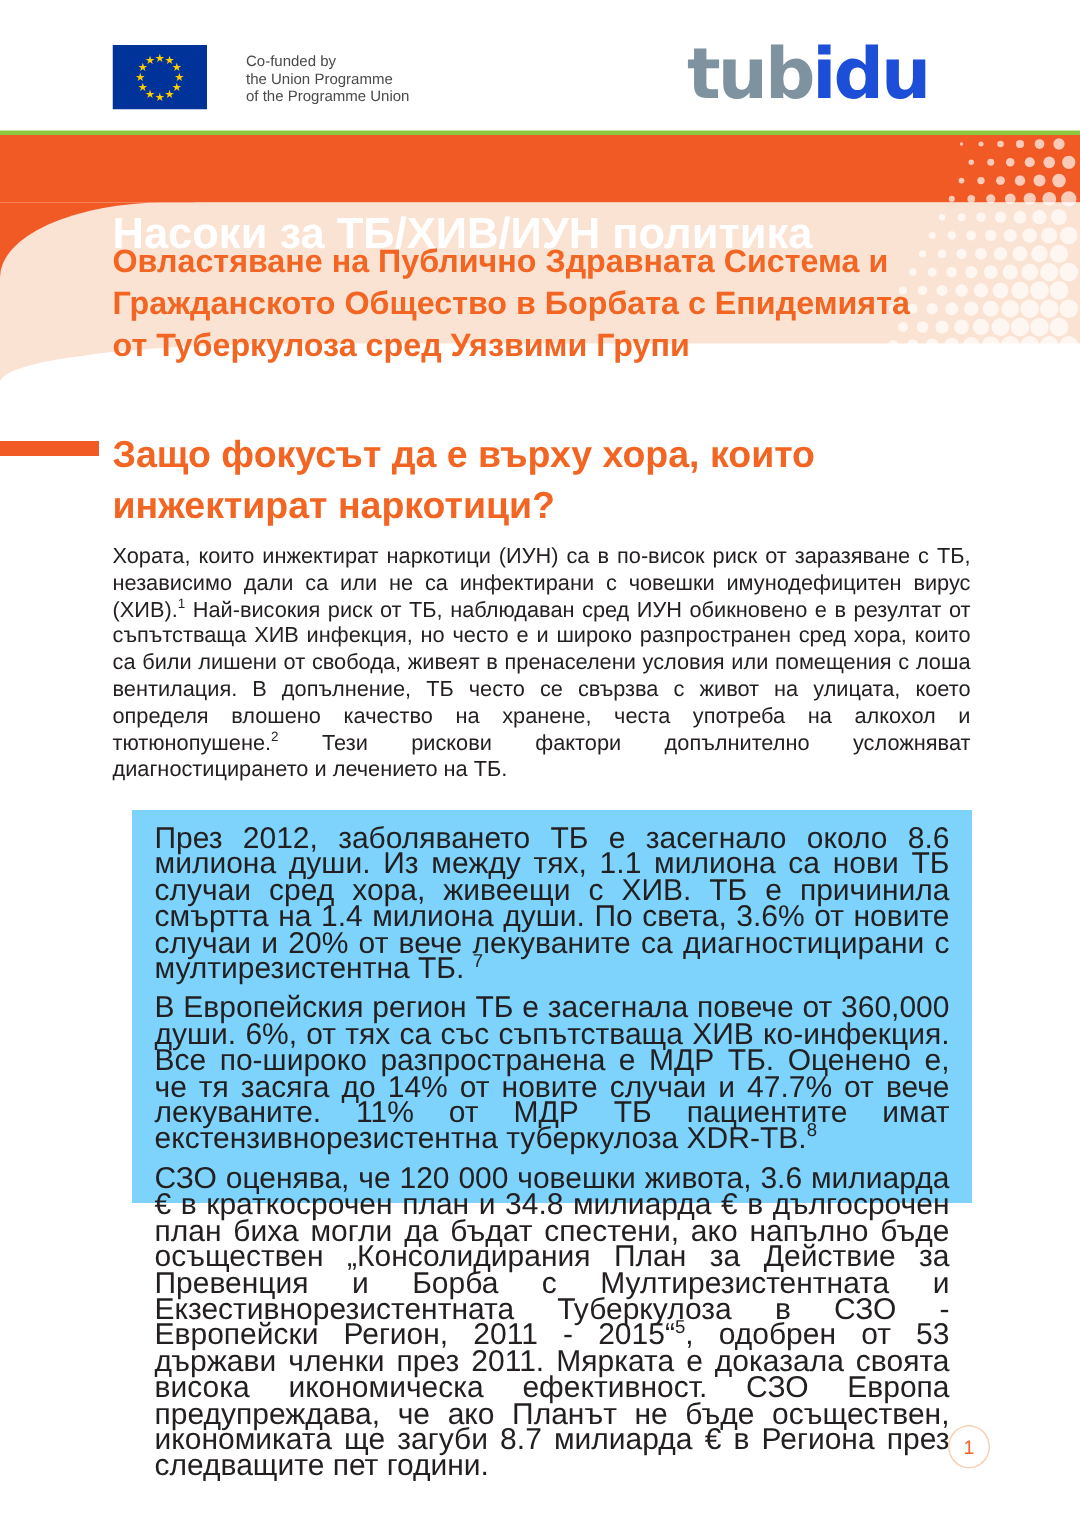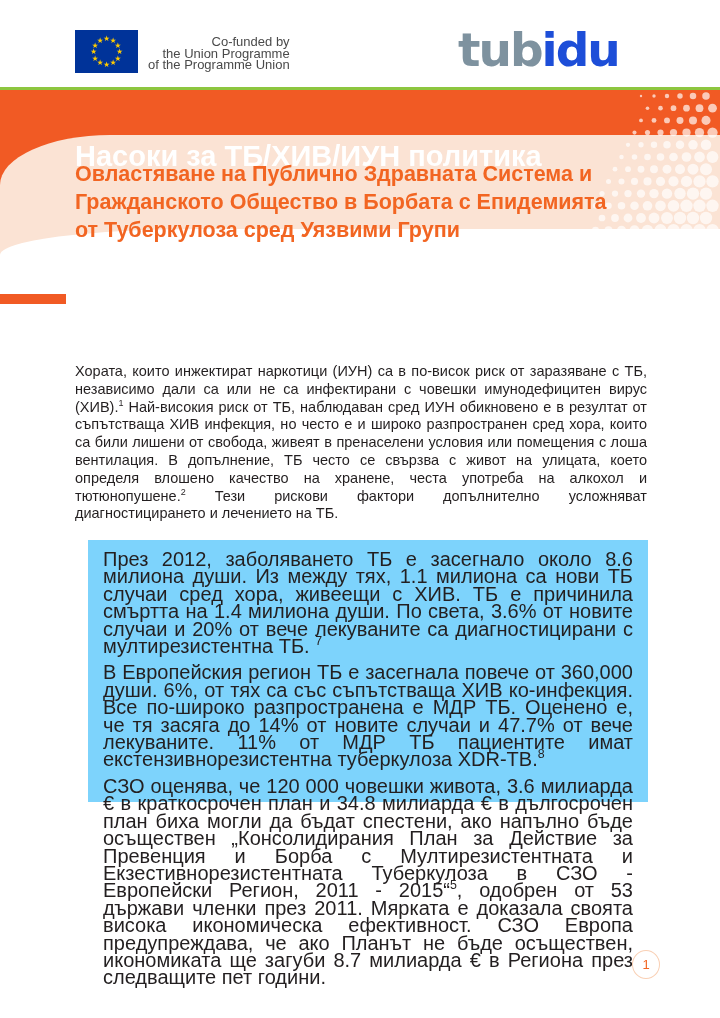--- a/index.html
+++ b/index.html
@@ -1,20 +1,20 @@
 <!DOCTYPE html>
 <html><head>
 <meta charset="utf-8">
 <style>
   html,body{margin:0;padding:0;background:#fff;}
   #page{position:relative;width:720px;height:1018px;background:#ffffff;overflow:hidden;
         font-family:"Liberation Sans",sans-serif;}
   
   .eu-flag{position:absolute;left:75px;top:30px;width:63px;height:43px;}
-  .funding{position:absolute;left:148px;top:36px;font-size:13px;line-height:11.5px;color:#4a4a4a;text-align:right;}
+  .funding{position:absolute;left:164px;top:36px;font-size:10px;line-height:11.5px;color:#4a4a4a;}
   .logo{position:absolute;left:458px;top:22px;font-size:47px;font-weight:bold;letter-spacing:-2px;
         font-family:"DejaVu Sans","Liberation Sans",sans-serif;}
   .logo .g{color:#7E929F;} .logo .o{color:#1d4ed8;}
   
   .green-line{position:absolute;left:0;top:87px;width:720px;height:3px;background:#8DC63F;z-index:1;}
   .band-orange{position:absolute;left:0;top:90px;width:720px;height:45px;background:#F15A24;z-index:2;}
   .orange-backing{position:absolute;left:0;top:135px;width:130px;height:55px;background:#F15A24;z-index:2;}
   .band-peach{position:absolute;left:0;top:135px;width:720px;height:120px;background:#FBE3D4;
               border-top-left-radius:110px 50px;z-index:3;}
   .doc-title{position:absolute;left:75px;top:96px;font-size:29px;font-weight:bold;color:#ffffff;z-index:5;margin-top:44px;}
@@ -170,20 +170,21 @@
       <circle cx="101.5" cy="139.2" r="6.20" fill="rgba(255,255,255,0.68)"></circle>
       <circle cx="114.5" cy="139.2" r="6.20" fill="rgba(255,255,255,0.68)"></circle>
       <circle cx="127.5" cy="139.2" r="6.20" fill="rgba(255,255,255,0.68)"></circle>
     </svg>
   <div class="white-curve"></div>
 
   <div class="doc-title">Насоки за ТБ/ХИВ/ИУН политика</div>
   <div class="doc-subtitle">Овластяване на Публично Здравната Система и Гражданското Общество в Борбата с Епидемията от Туберкулоза сред Уязвими Групи</div>
 
   <div class="heading-bar"></div>
+  <div class="section-heading">Защо фокусът да е върху хора, които инжектират наркотици?</div>
   <div class="body-par"><span>Хората, които инжектират наркотици (ИУН) са в по-висок риск от заразяване с ТБ, независимо дали са или не са инфектирани с човешки имунодефицитен вирус (ХИВ).</span><sup>1</sup><span> Най-високия риск от ТБ, наблюдаван сред ИУН обикновено е в резултат от съпътстваща ХИВ инфекция, но често е и широко разпространен сред хора, които са били лишени от свобода, живеят в пренаселени условия или помещения с лоша вентилация. В допълнение, ТБ често се свързва с живот на улицата, което определя влошено качество на хранене, честа употреба на алкохол и тютюнопушене.</span><sup>2</sup><span> Тези рискови фактори допълнително усложняват диагностицирането и лечението на ТБ.</span></div>
 
   <div class="infobox">
     <p><span>През 2012, заболяването ТБ е засегнало около 8.6 милиона души. Из между тях, 1.1 милиона са нови ТБ случаи сред хора, живеещи с ХИВ. ТБ е причинила смъртта на 1.4 милиона души. По света, 3.6% от новите случаи и 20% от вече лекуваните са диагностицирани с мултирезистентна ТБ. </span><sup>7</sup></p>
     <p><span>В Европейския регион ТБ е засегнала повече от 360,000 души. 6%, от тях са със съпътстваща ХИВ ко-инфекция.  Все по-широко разпространена е МДР ТБ. Оценено е, че тя засяга до 14% от новите случаи и 47.7% от вече лекуваните. 11% от МДР ТБ пациентите имат  екстензивнорезистентна туберкулоза XDR-TB.</span><sup>8</sup></p>
     <p><span>СЗО оценява, че 120 000 човешки живота, 3.6 милиарда € в краткосрочен план и 34.8 милиарда € в дългосрочен план биха могли да бъдат спестени, ако напълно бъде осъществен „Консолидирания План за Действие за Превенция и Борба с Мултирезистентната и Екзестивнорезистентната Туберкулоза в СЗО - Европейски Регион, 2011 - 2015“</span><sup>5</sup><span>, одобрен от 53 държави членки през 2011. Мярката е доказала своята висока икономическа ефективност. СЗО Европа предупреждава, че ако Планът не бъде осъществен, икономиката ще загуби 8.7 милиарда € в Региона през следващите пет години.</span></p>
   </div>
 
   <div class="page-num">
     <span>1</span>

